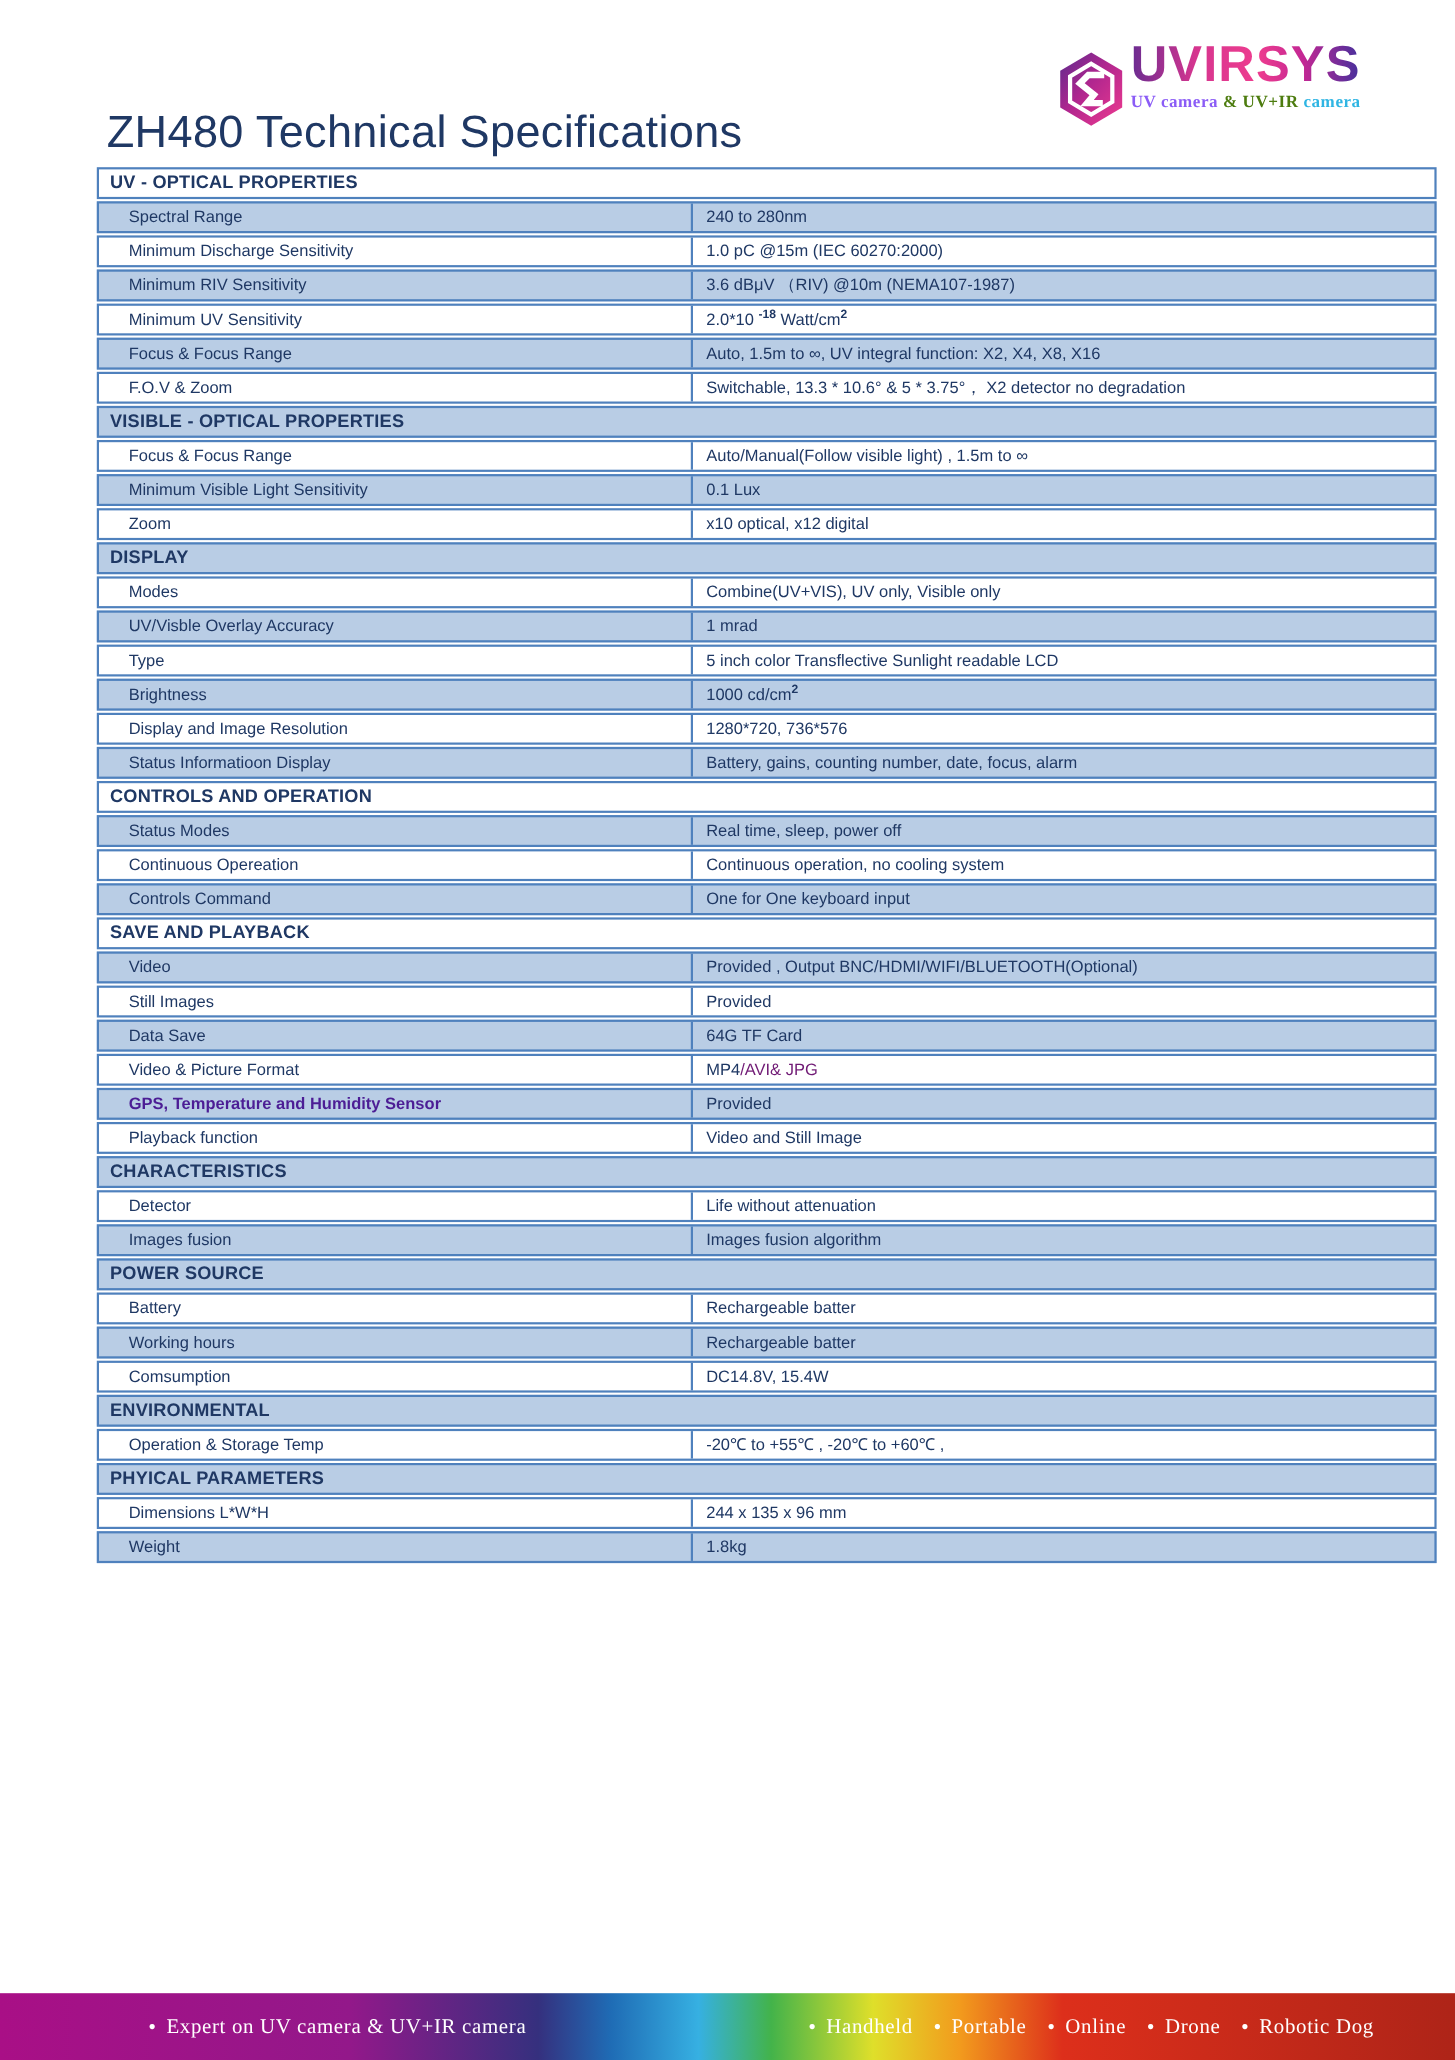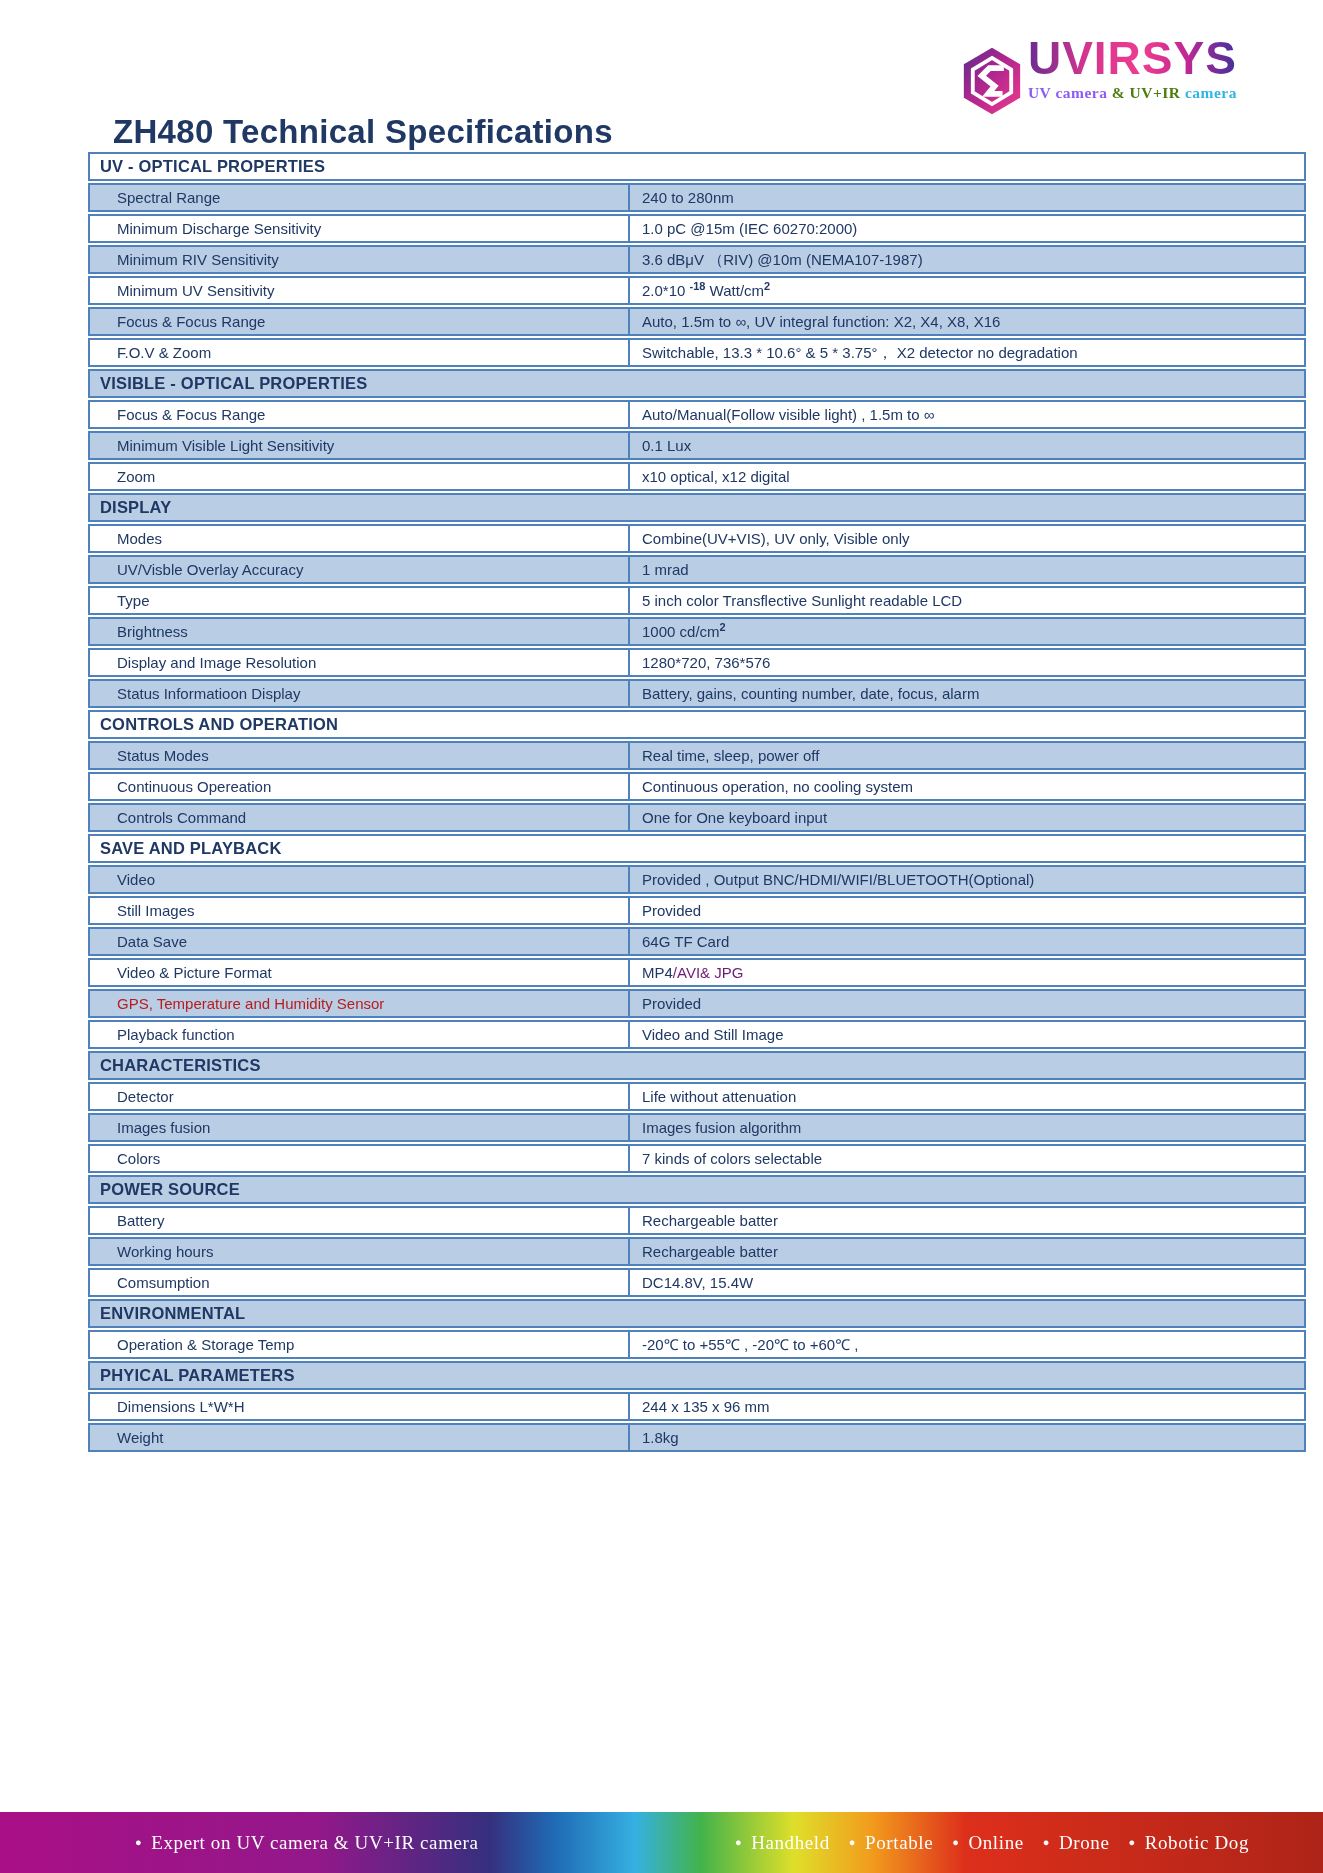--- a/index.html
+++ b/index.html
@@ -24,22 +24,22 @@
     -webkit-background-clip:text;background-clip:text;color:transparent;
   }
   .brand-tagline{
     font-family:"Liberation Serif", serif;
     font-size:15.5px;font-weight:700;letter-spacing:0.5px;margin-top:2px;
     white-space:nowrap;
   }
 
   
   .doc-title{
-    position:absolute;left:97px;top:97px;margin:16px;
-    font-size:33px;font-weight:700;letter-spacing:0.3px;
+    position:absolute;left:97px;top:97px;margin:0;
+    font-size:41px;font-weight:400;letter-spacing:0.3px;
     color:#1f3864;
   }
 
   
   .spec-table{position:absolute;left:88px;top:152px;width:1218px;}
   .sec-header,.spec-row{
     box-sizing:border-box;
     height:29px;margin-bottom:2px;
     border:2px solid #4f81bd;
     background:#ffffff;
@@ -47,21 +47,21 @@
   }
   .sec-header{
     line-height:25px;padding-left:10px;
     font-size:16.5px;font-weight:600;letter-spacing:0.2px;
   }
   .sec-header.shaded{background:#b9cde5;}
   .spec-row{display:flex;font-size:15px;font-weight:500;}
   .spec-row.shaded{background:#b9cde5;}
   .cell{box-sizing:border-box;line-height:25px;white-space:nowrap;overflow:hidden;}
   .cell.label{width:538px;padding-left:27px;}
-  .cell.label.dark{color:#b91c1c;font-weight:400;}
+  .cell.label.dark{color:#4c1d95;font-weight:700;}
   .cell.value{flex:1;padding-left:12px;border-left:2px solid #4f81bd;}
   .cell.value sup{font-size:11px;font-weight:700;line-height:0;}
 
   
   .footer-bar{
     position:absolute;left:0;bottom:0;width:1323px;height:61px;
     box-sizing:border-box;
     display:flex;align-items:center;justify-content:space-between;
     padding-left:135px;padding-right:74px;
     background:linear-gradient(90deg,
@@ -206,24 +206,20 @@
       </div>
       <div class="sec-header shaded">CHARACTERISTICS</div>
       <div class="spec-row">
         <div class="cell label">Detector</div>
         <div class="cell value">Life without attenuation</div>
       </div>
       <div class="spec-row shaded">
         <div class="cell label">Images fusion</div>
         <div class="cell value">Images fusion algorithm</div>
       </div>
-      <div class="spec-row">
-        <div class="cell label">Colors</div>
-        <div class="cell value">7 kinds of colors selectable</div>
-      </div>
       <div class="sec-header shaded">POWER SOURCE</div>
       <div class="spec-row">
         <div class="cell label">Battery</div>
         <div class="cell value">Rechargeable batter</div>
       </div>
       <div class="spec-row shaded">
         <div class="cell label">Working hours</div>
         <div class="cell value">Rechargeable batter</div>
       </div>
       <div class="spec-row">

